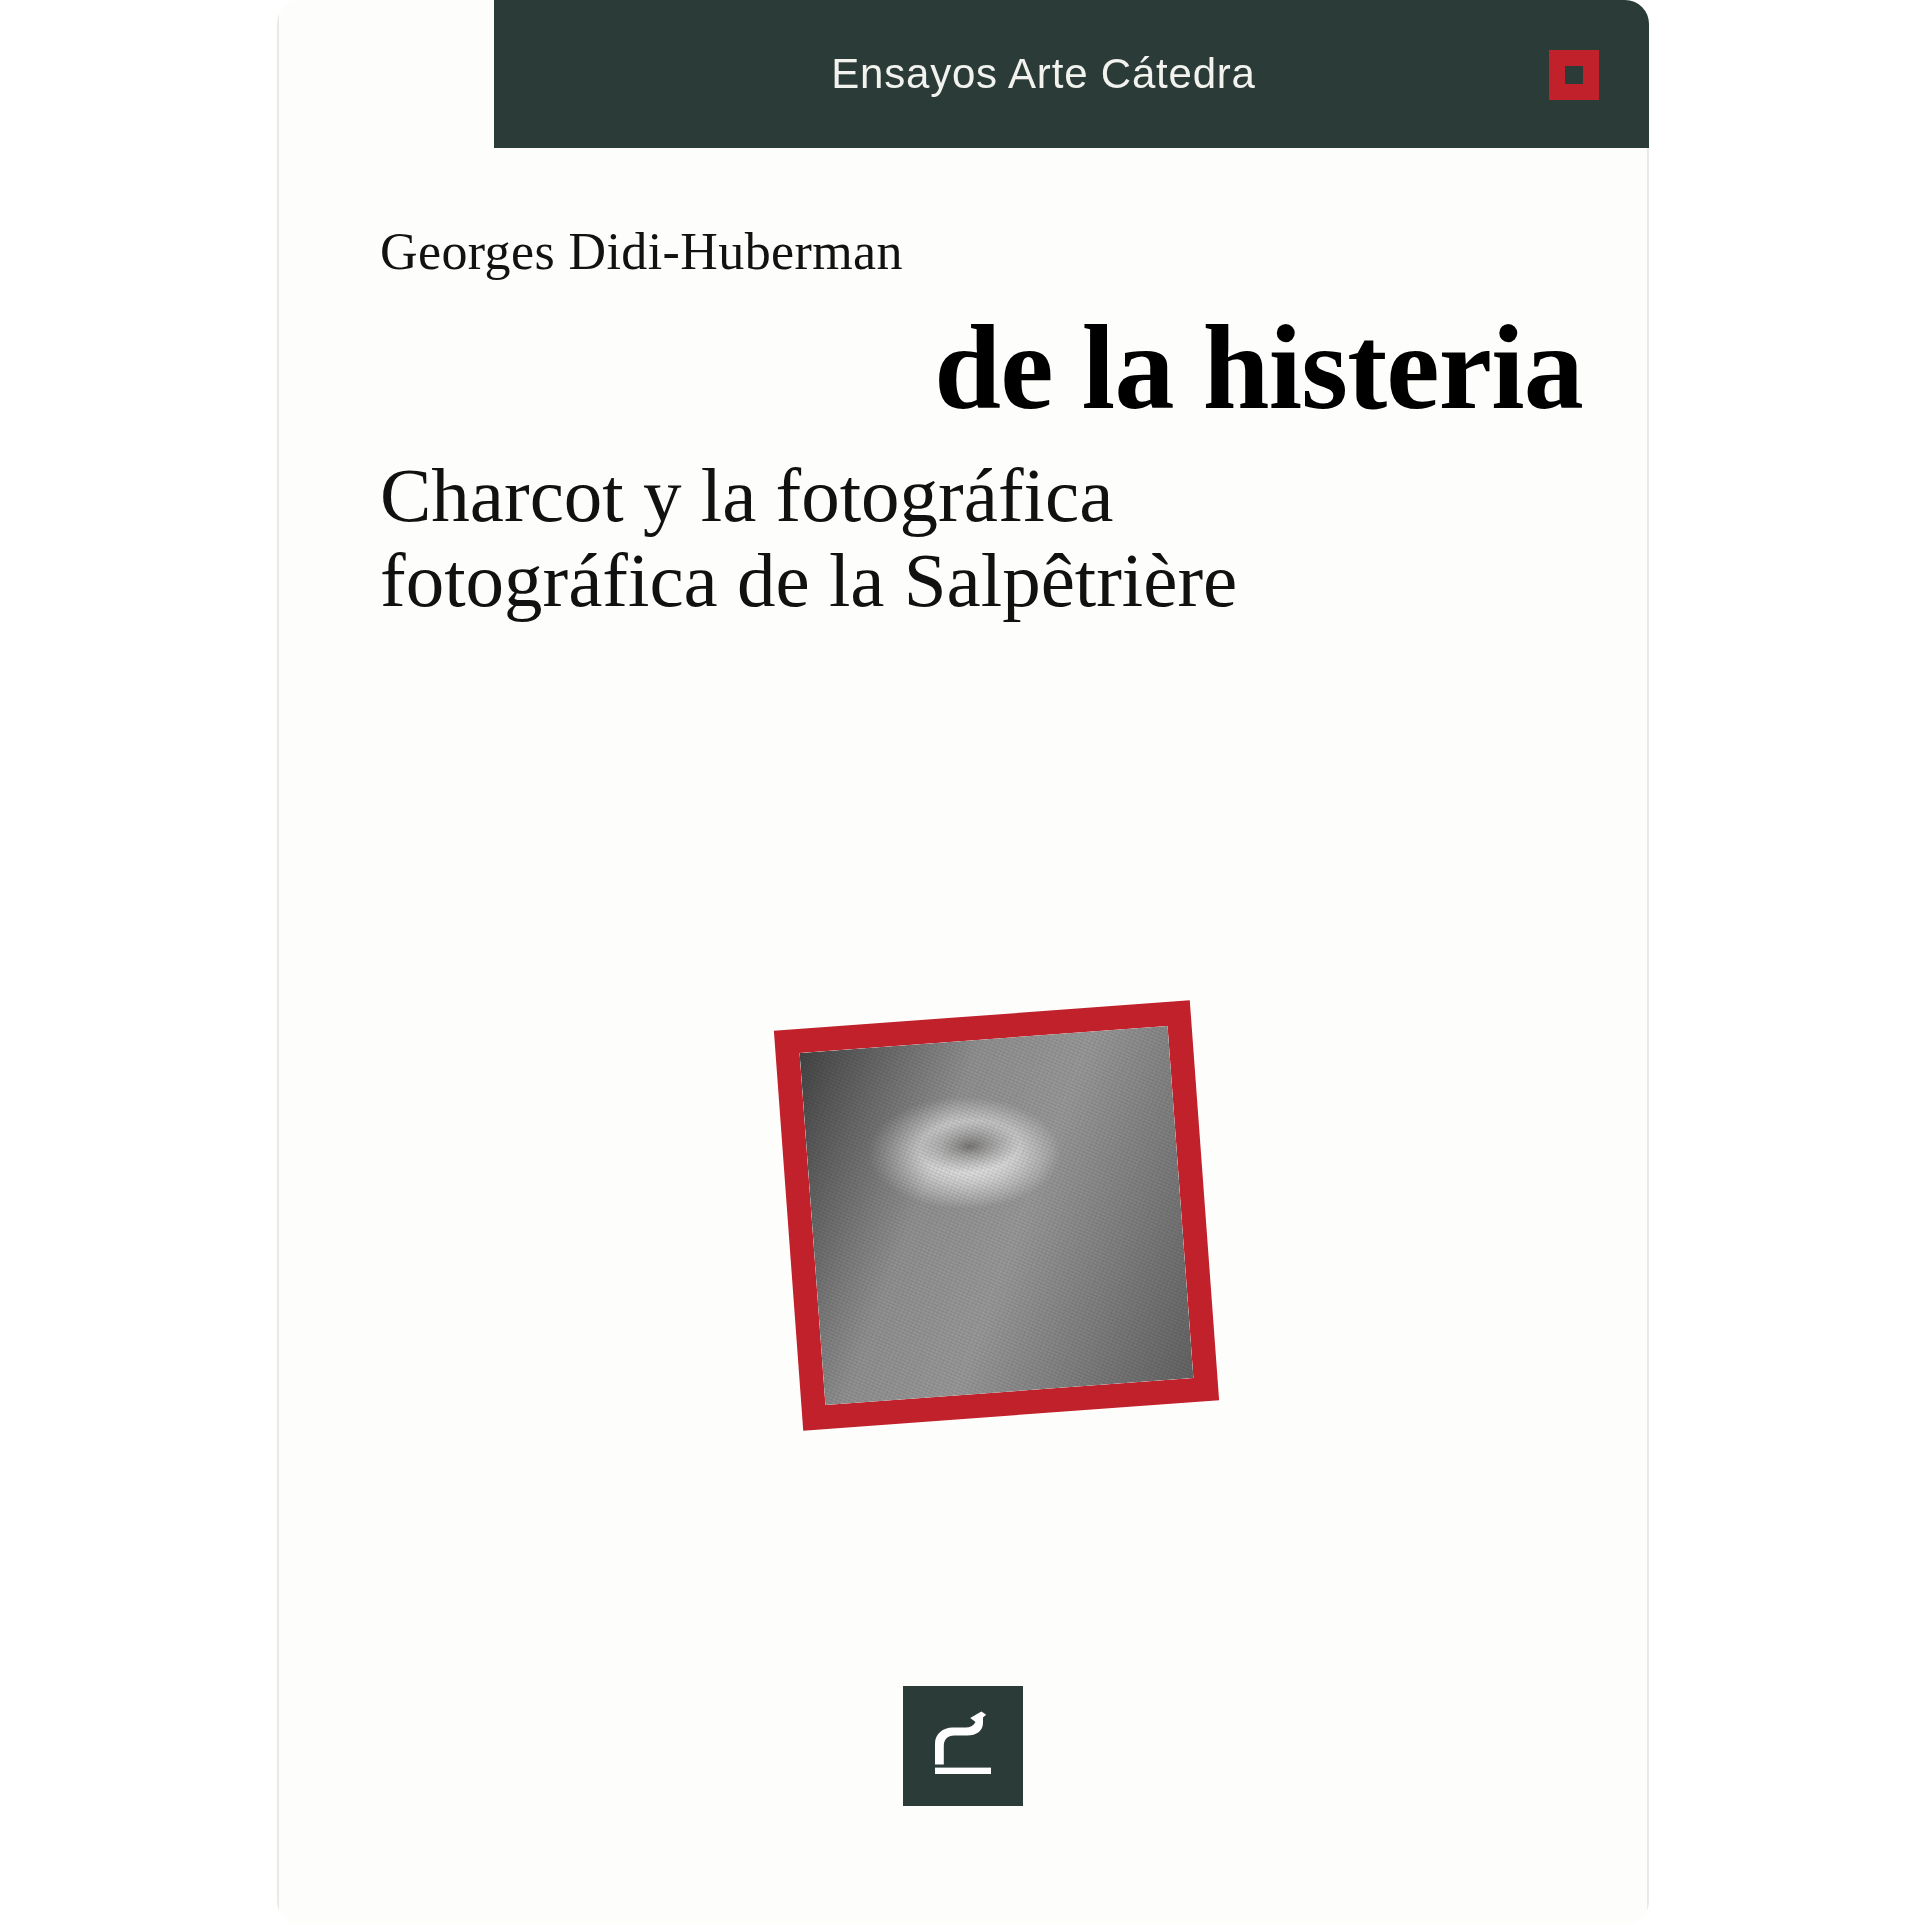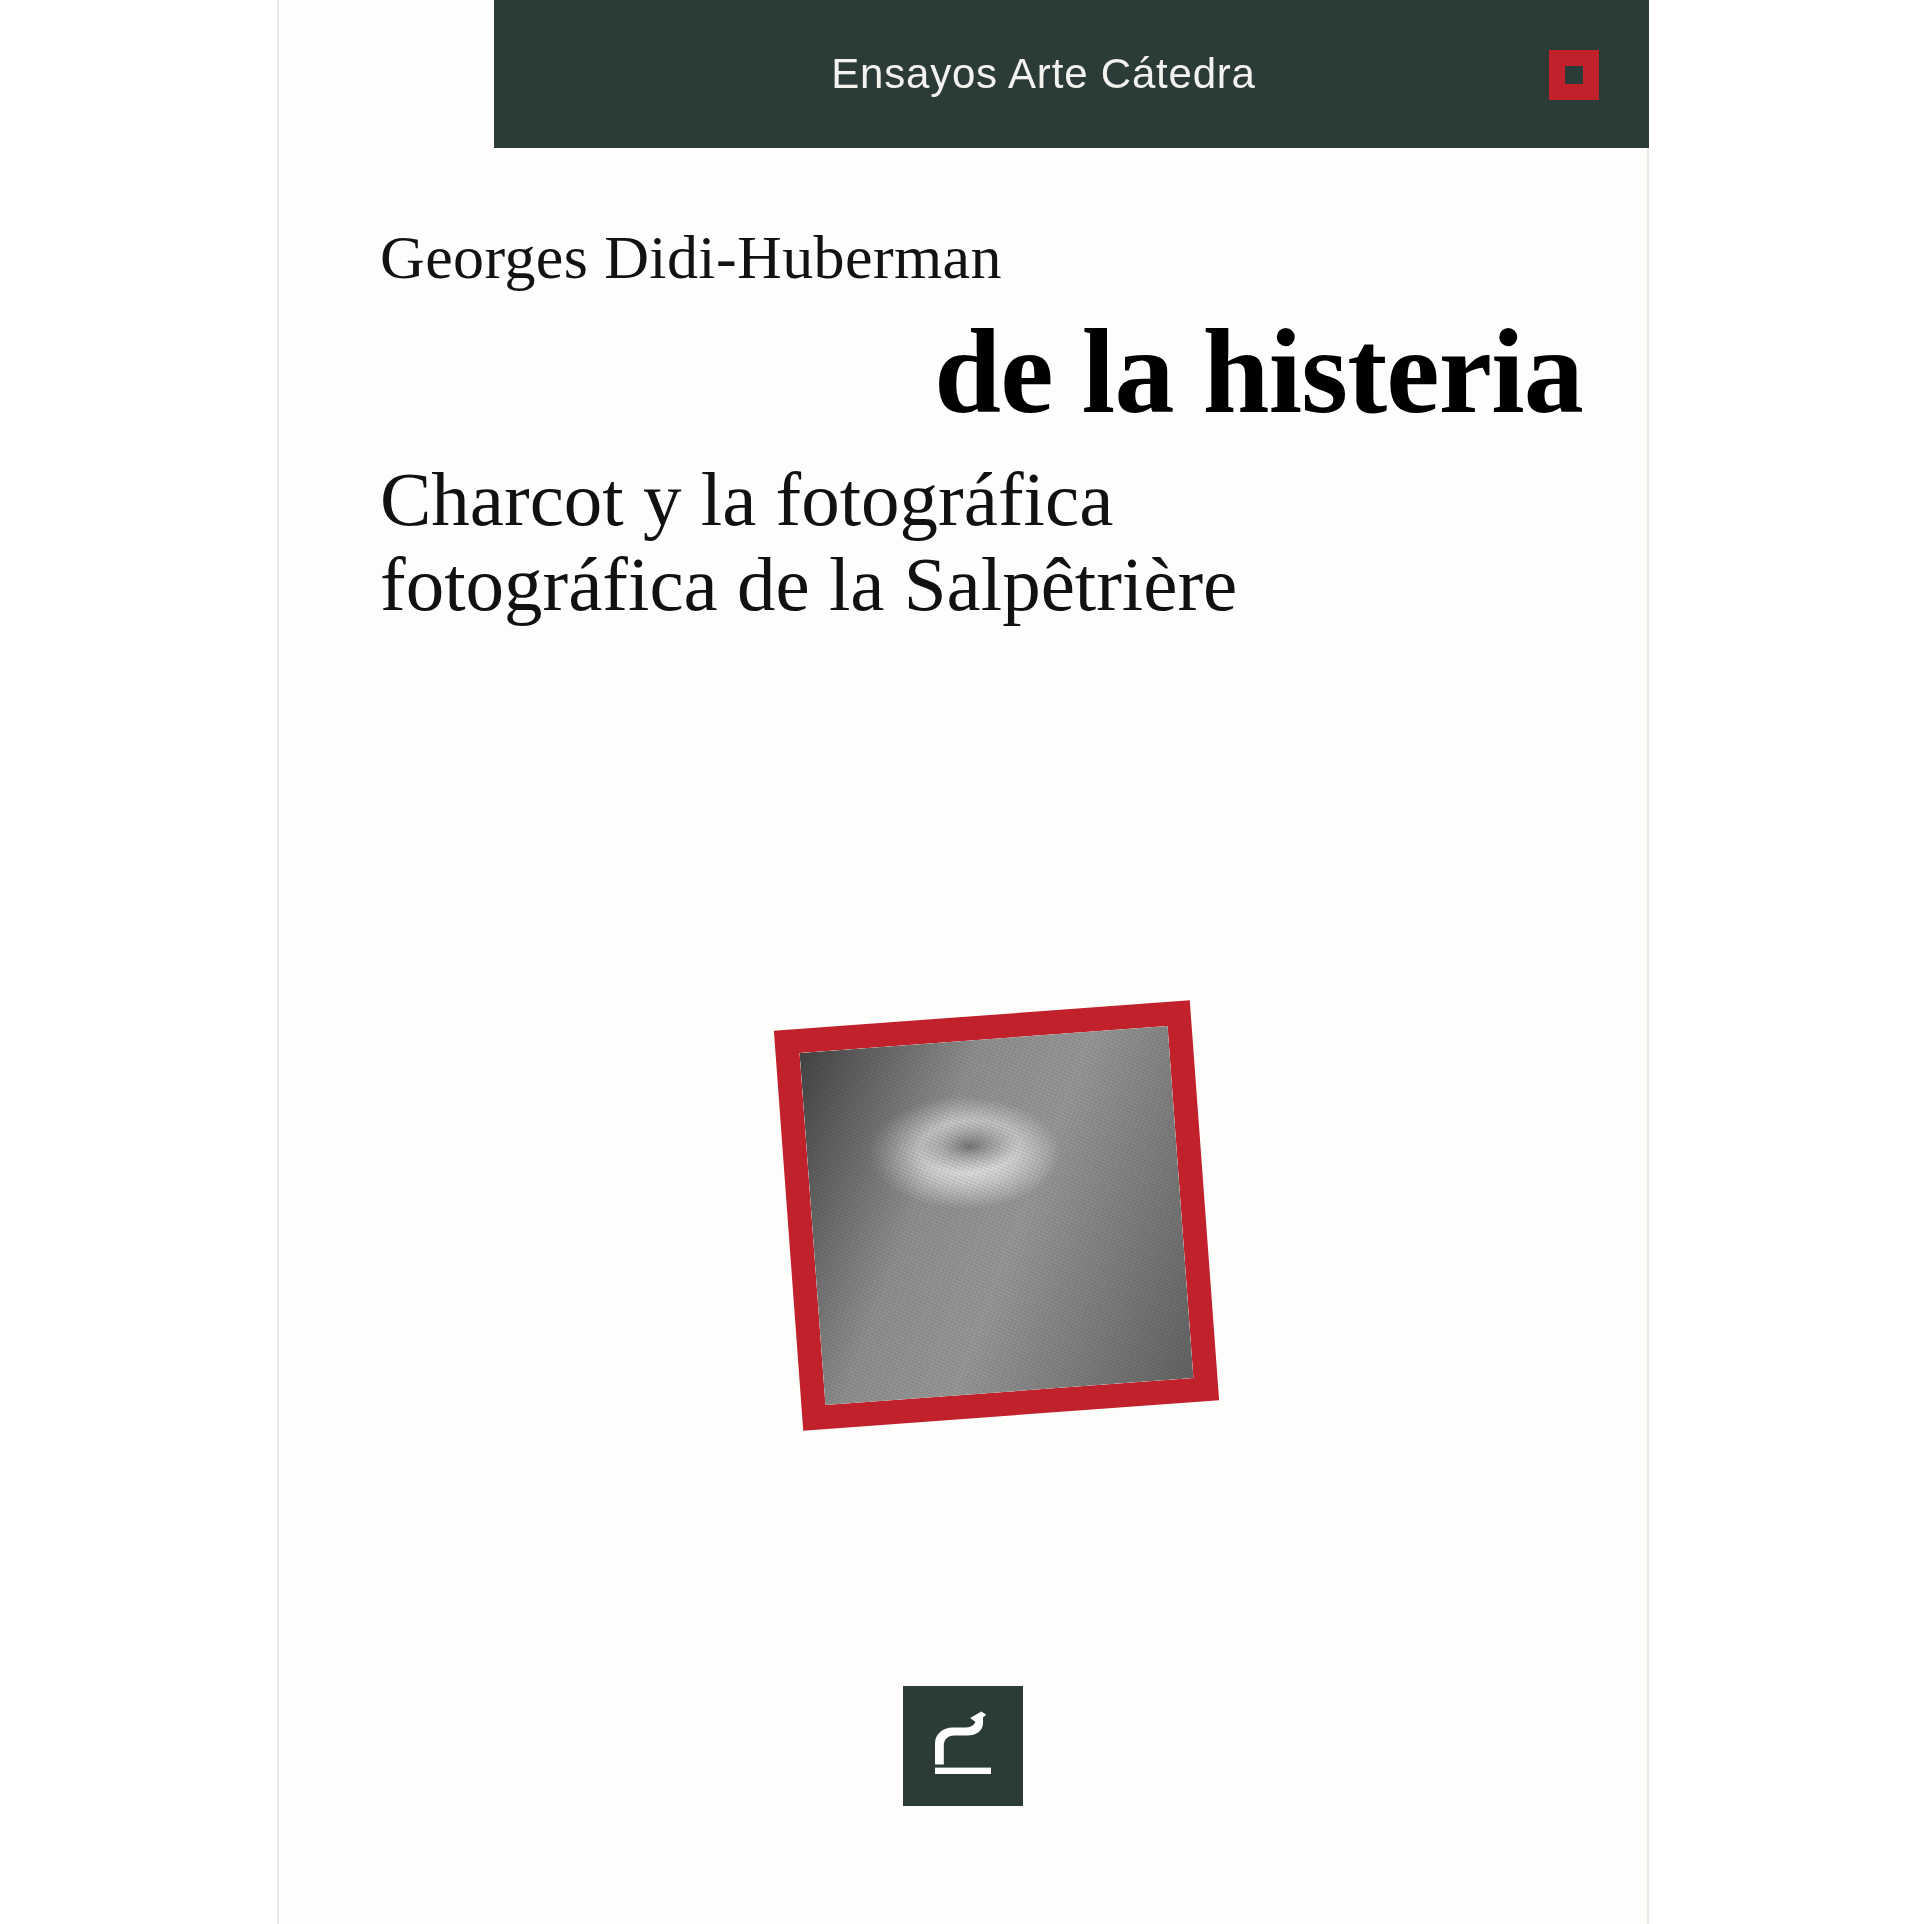--- a/index.html
+++ b/index.html
@@ -25,20 +25,21 @@
   
   .cover {
     position: absolute;
     left: 277px;
     top: 0px;
     width: 1372px;
     height: 1925px;
     background: #fdfdfb;
     box-sizing: border-box;
     overflow: hidden;
+    border-radius: 24px;
   }
 
   
   .cover-edge-left,
   .cover-edge-right {
     position: absolute;
     top: 0;
     width: 2.4px;
     height: 100%;
     background: #e9e9e6;
@@ -85,26 +86,26 @@
   }
 
   
   .text-block {
     position: absolute;
     left: 103px;
     top: 225px;
     width: 1203px;
   }
   .author {
-    font-size: 62px;
+    font-size: 52px;
     line-height: 1.05;
     color: #121212;
     font-weight: 400;
     letter-spacing: 0.4px;
-    margin: 0 0 21px 0;
+    margin: 0 0 27px 0;
   }
   .title {
     font-size: 120px;
     line-height: 1.02;
     font-weight: 700;
     color: #000000;
     margin: 0;
     letter-spacing: -0.8px;
   }
   .title .line2 { display: block; text-align: right; }

